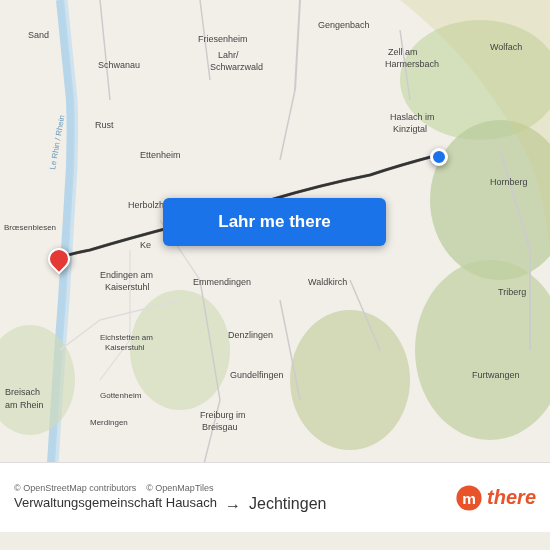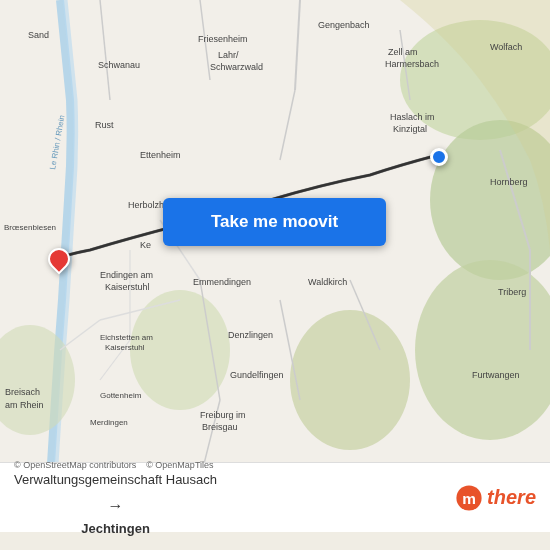--- a/index.html
+++ b/index.html
@@ -98,40 +98,38 @@
       gap: 2px;
     }
 
     .attribution {
       font-size: 9px;
       color: #666;
     }
 
     .route-info {
       display: flex;
-      align-items: center;
       gap: 8px;
-      flex-direction: column;
     }
 
     .route-from {
       font-size: 13px;
       color: #333;
       font-weight: 500;
     }
 
     .arrow-icon {
       font-size: 16px;
       color: #333;
     }
 
     .route-to {
-      font-size: 13px;
+      font-size: 16px;
       color: #333;
-      font-weight: 700;
+      font-weight: 400;
     }
 
     .moovit-logo {
       display: flex;
       align-items: center;
       gap: 4px;
     }
 
     .moovit-text {
       font-size: 20px;
@@ -244,21 +242,21 @@
     <text x="230" y="378" font-size="9" fill="#444" font-family="Arial">Gundelfingen</text>
 
     <text x="200" y="418" font-size="9" fill="#444" font-family="Arial">Freiburg im</text>
     <text x="202" y="430" font-size="9" fill="#444" font-family="Arial">Breisgau</text>
 
     <text x="472" y="378" font-size="9" fill="#444" font-family="Arial">Furtwangen</text>
 
     <text x="200" y="468" font-size="8" fill="#444" font-family="Arial">...aarlingen</text>
   </svg>
 
-  <button class="take-me-there-btn">Take me moovit</button>
+  <button class="take-me-there-btn">Lahr me there</button>
 
   <div class="destination-dot"></div>
 
   <div class="origin-pin">
     <div class="origin-pin-circle"></div>
   </div>
 </div>
 
 <div class="footer">
   <div class="footer-left">

